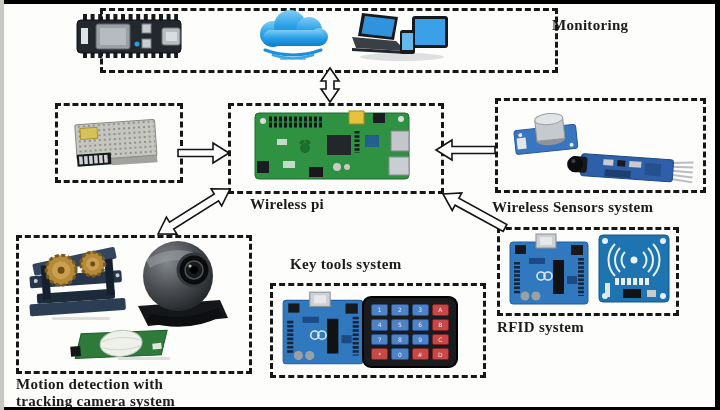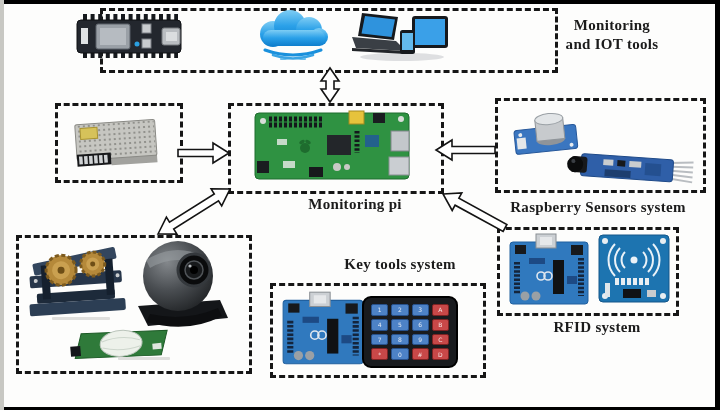--- a/index.html
+++ b/index.html
@@ -14,21 +14,21 @@
   
   .dbox{position:absolute;border:3px dashed #161616;background:transparent;}
   #box-monitoring{left:100px;top:8px;width:452px;height:59px;}
   #box-power{left:55px;top:103px;width:122px;height:74px;}
   #box-rpi{left:228px;top:103px;width:210px;height:85px;}
   #box-wireless{left:495px;top:98px;width:205px;height:89px;}
   #box-rfid{left:497px;top:227px;width:176px;height:83px;}
   #box-keylock{left:270px;top:283px;width:210px;height:89px;}
   #box-motion{left:16px;top:235px;width:230px;height:133px;}
   
-  .lbl{position:absolute;text-align:center;font-size:15px;font-weight:600;color:#1b1b1b;
+  .lbl{position:absolute;font-size:15px;font-weight:600;color:#1b1b1b;
        letter-spacing:.3px;line-height:17px;white-space:nowrap;}
   #lbl-monitoring{left:552px;top:16px;width:120px;line-height:19px;white-space:normal;}
   #lbl-power{left:46px;top:184px;width:145px;}
   #lbl-rpi{left:250px;top:196px;width:210px;}
   #lbl-wireless{left:492px;top:199px;width:212px;}
   #lbl-rfid{left:497px;top:319px;width:200px;}
   #lbl-keylock{left:290px;top:256px;width:220px;}
   #lbl-motion{left:16px;top:376px;width:230px;}
   
   .dev{position:absolute;}
@@ -362,25 +362,28 @@
   <svg id="arrows">
     <polygon points="330,68 339,81 334,81 334,89 339,89 330,102 321,89 326,89 326,81 321,81"></polygon>
     <polygon points="178,149.5 213,149.5 213,143 229,153 213,163 213,156.5 178,156.5"></polygon>
     <polygon points="495,146.5 452,146.5 452,140 436,150 452,160 452,153.5 495,153.5"></polygon>
     <polygon points="158,234 166.4,217.1 169.5,222.2 214.3,194 211.1,188.9 230,189 221.7,205.9 218.5,200.8 173.7,229 176.9,234.1"></polygon>
     <polygon points="443,194 461.8,192.9 458.9,198.2 506.9,224.5 503.1,231.5 455.1,205.2 452.2,210.5"></polygon>
   </svg>
 
   <div class="lbl" id="lbl-monitoring">
     <span>Monitoring</span><br>
-    <span>and IOT tools</span>
-  </div>
-  <div class="lbl" id="lbl-rpi">Monitoring pi</div>
-  <div class="lbl" id="lbl-wireless">Raspberry Sensors system</div>
+  </div>
+  <div class="lbl" id="lbl-rpi">Wireless pi</div>
+  <div class="lbl" id="lbl-wireless">Wireless Sensors system</div>
   <div class="lbl" id="lbl-rfid">RFID system</div>
   <div class="lbl" id="lbl-keylock">Key tools system</div>
+  <div class="lbl" id="lbl-motion">
+    <span>Motion detection with</span><br>
+    <span>tracking camera system</span>
+  </div>
 
   <div class="edge edge-top"></div>
   <div class="edge edge-right"></div>
   <div class="edge edge-bottom"></div>
   <div class="edge edge-left"></div>
 
 </div>
 
 </body></html>

